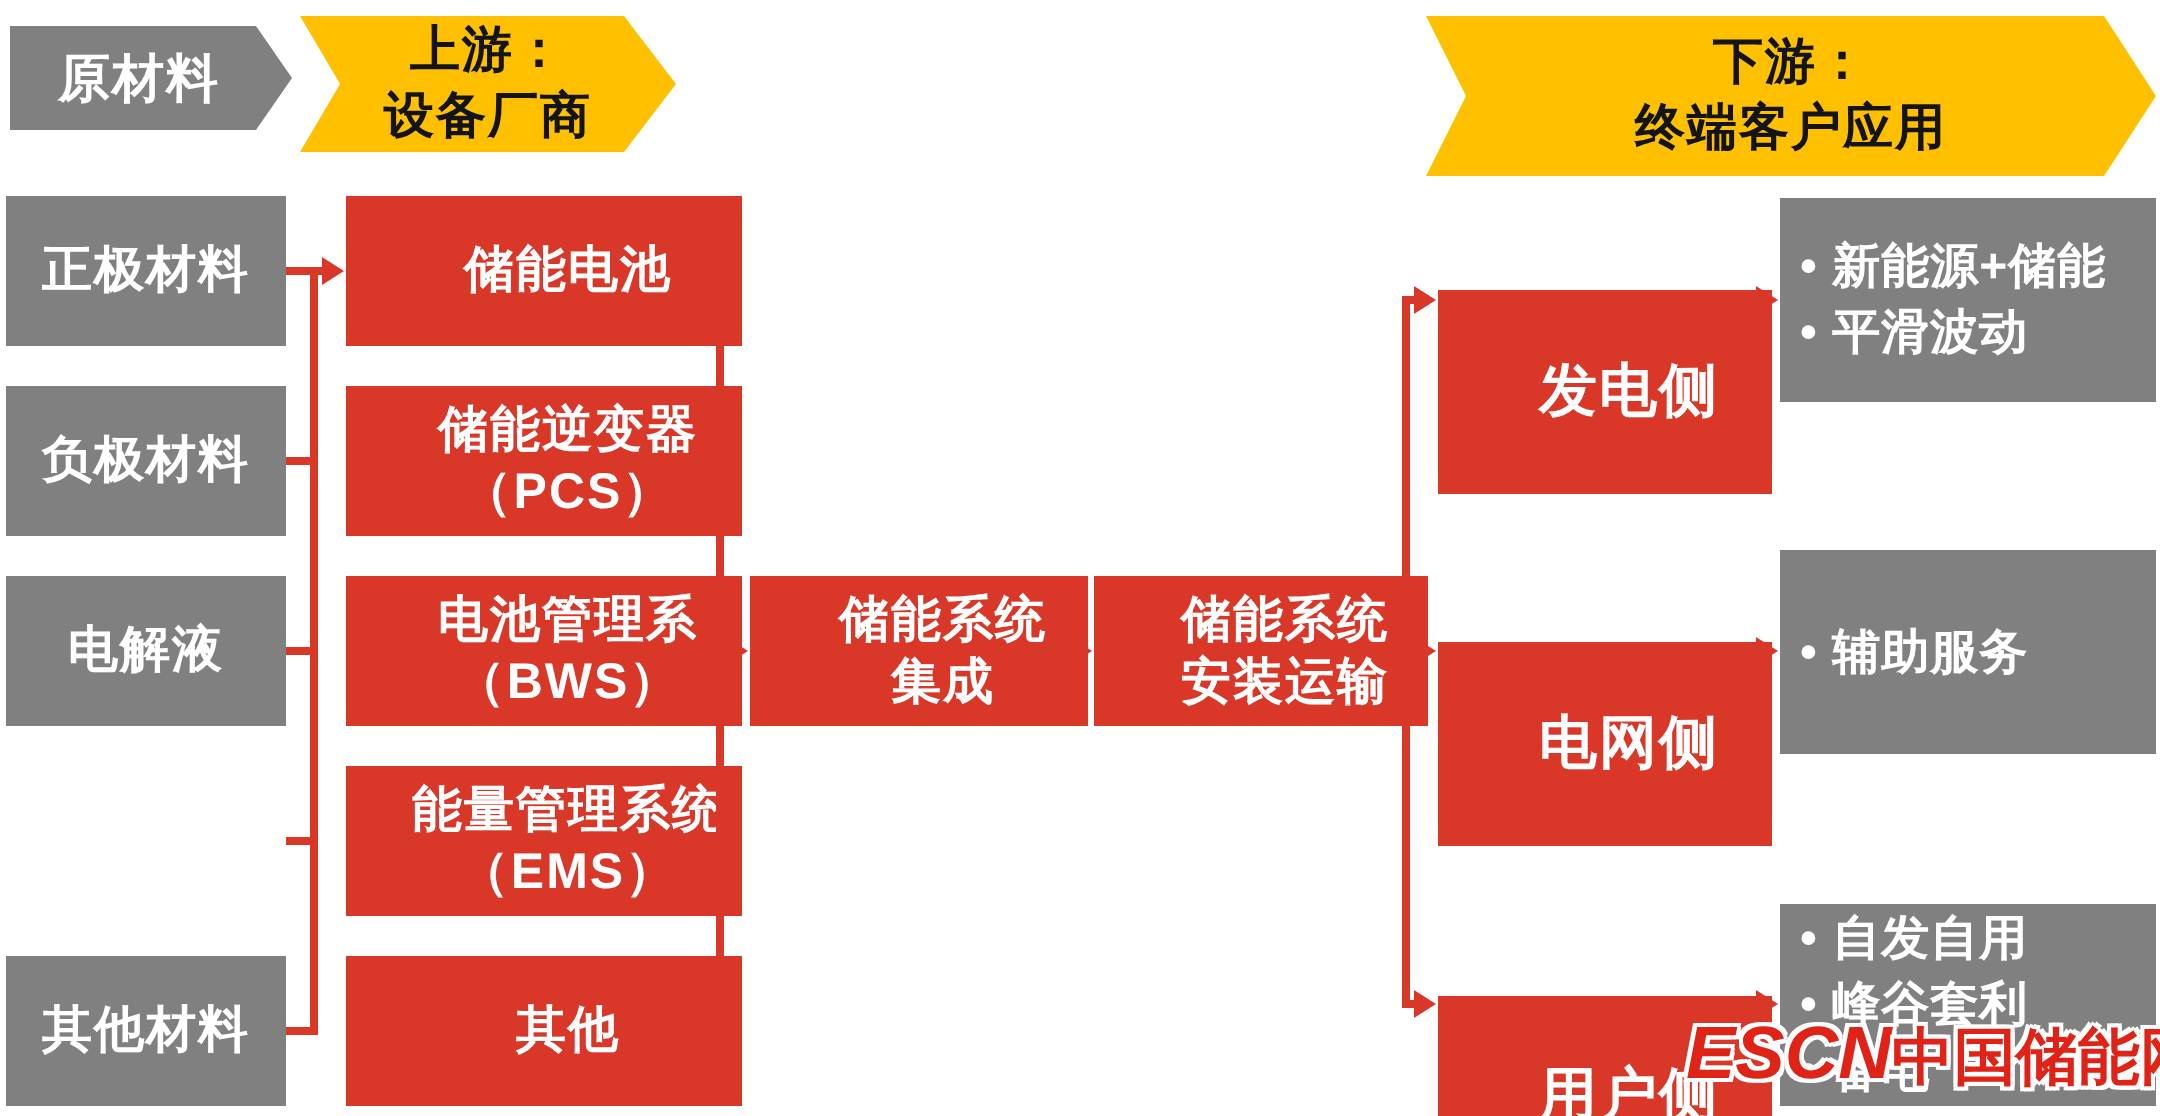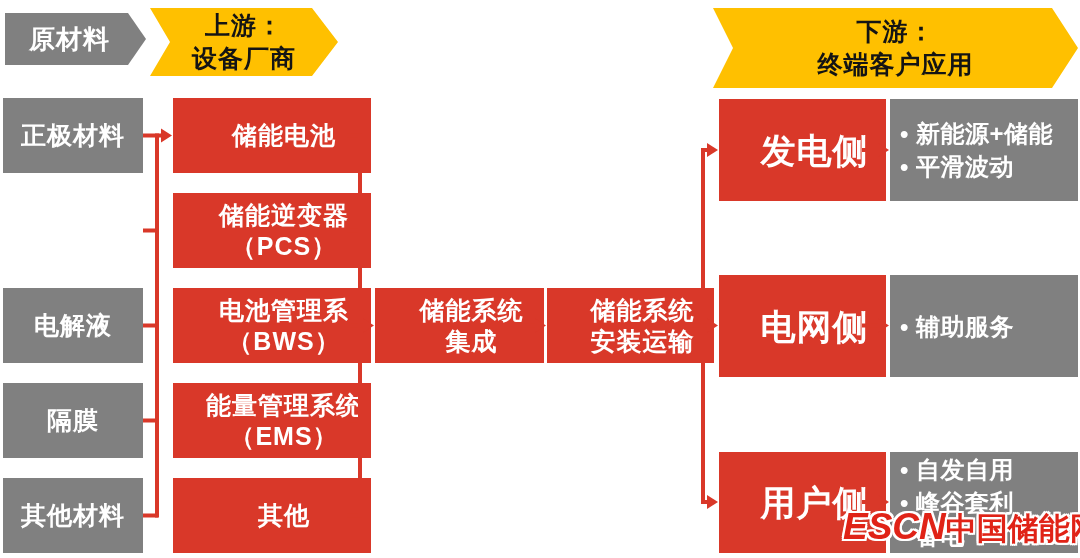--- a/index.html
+++ b/index.html
@@ -7,21 +7,21 @@
     position:relative;width:1080px;height:558px;background:#fff;overflow:hidden;
     font-family:"Liberation Sans","DejaVu Sans",sans-serif;
   }
   .box{
     position:absolute;display:flex;align-items:center;justify-content:center;
     font-weight:800;color:#fff;text-align:center;white-space:pre-line;
     font-size:25px;line-height:31px;letter-spacing:1px;
   }
   .gray{background:#808080;}
   .red{background:#D93829;padding-left:24px;}
-  .side{font-size:35px;}
+  .side{font-size:29px;margin-top:46px;}
   .chev{
     position:absolute;background:#FFC000;color:#141414;
     display:flex;align-items:center;justify-content:center;
     font-weight:800;font-size:25px;line-height:33px;letter-spacing:1px;
     text-align:center;white-space:pre-line;
     clip-path:polygon(0 0,calc(100% - 26px) 0,100% 50%,calc(100% - 26px) 100%,0 100%,20px 50%);
     font-family:Liberation Serif, serif;
   }
   .pent{
     position:absolute;background:#808080;color:#fff;
@@ -56,22 +56,22 @@
   <div class="chev" style="left:150px;top:8px;width:188px;height:68px">
     <span>上游：
 设备厂商</span>
   </div>
   <div class="chev" style="left:713px;top:8px;width:365px;height:80px">
     <span>下游：
 终端客户应用</span>
   </div>
 
   <div class="box gray" style="left:3px;top:98px;width:140px;height:75px">正极材料</div>
+  <div class="box gray" style="left:3px;top:193px;width:140px;height:75px">负极材料</div>
   <div class="box gray" style="left:3px;top:288px;width:140px;height:75px">电解液</div>
-  <div class="box gray" style="left:3px;top:383px;width:140px;height:75px">隔膜</div>
   <div class="box gray" style="left:3px;top:478px;width:140px;height:75px">其他材料</div>
 
   <div class="box red" style="left:173px;top:98px;width:174px;height:75px">储能电池</div>
   <div class="box red" style="left:173px;top:193px;width:174px;height:75px">储能逆变器
 （PCS）</div>
   <div class="box red" style="left:173px;top:288px;width:174px;height:75px">电池管理系
 （BWS）</div>
   <div class="box red" style="left:173px;top:383px;width:174px;height:75px">能量管理系统
 （EMS）</div>
   <div class="box red" style="left:173px;top:478px;width:174px;height:75px">其他</div>

